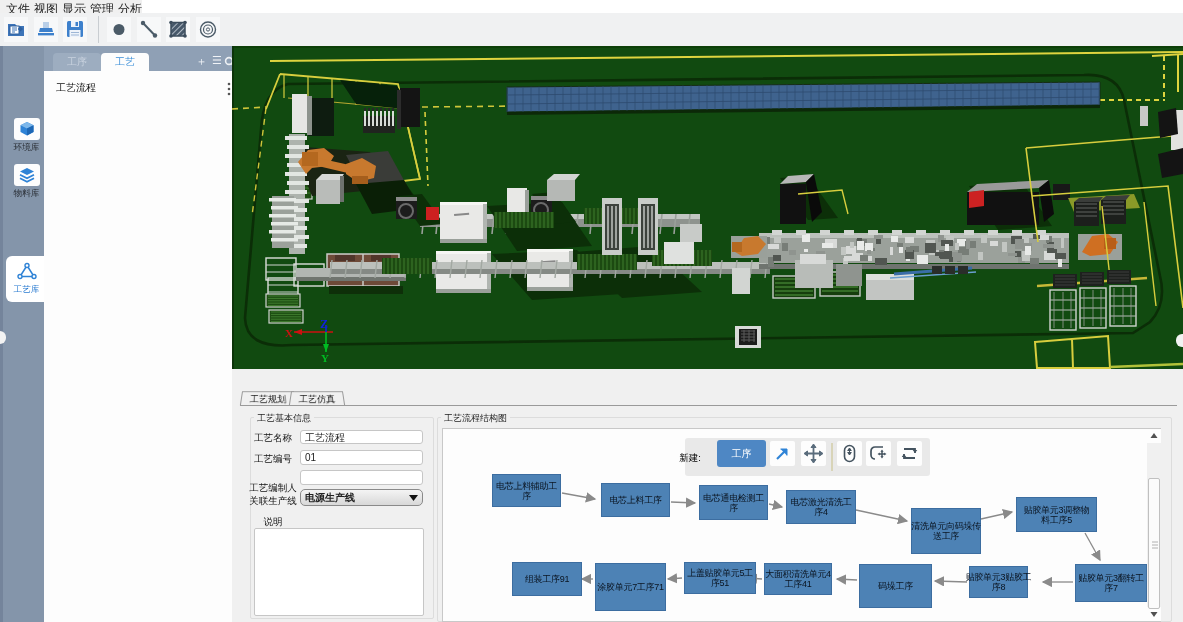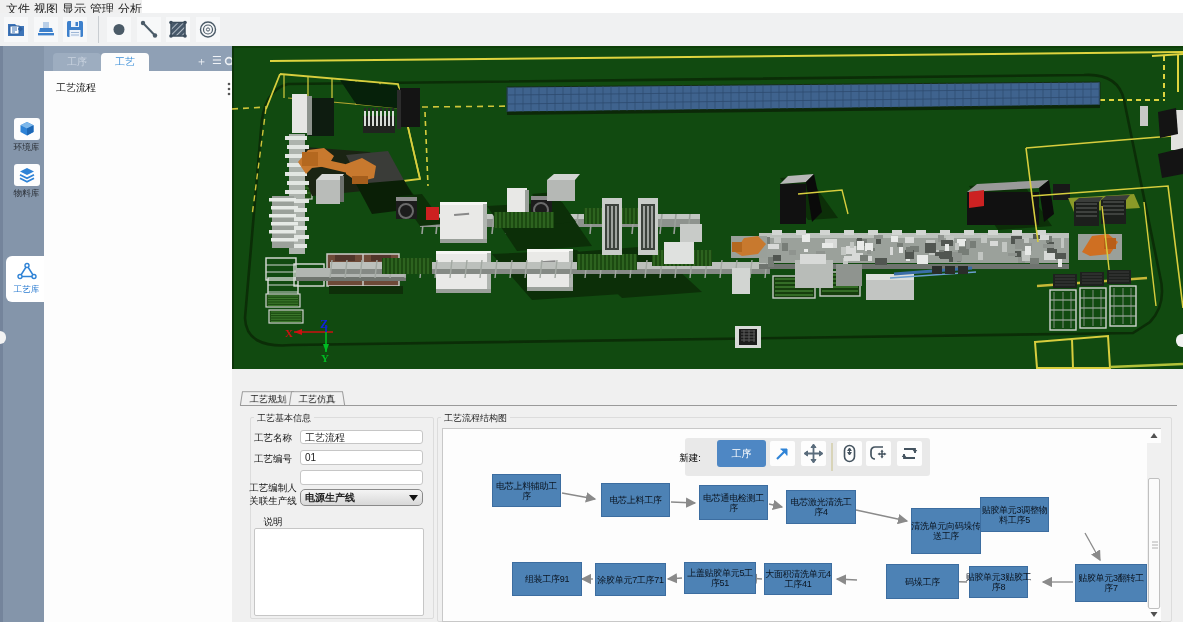--- a/index.html
+++ b/index.html
@@ -873,27 +873,27 @@
       <path d="M 239 149 L 225 150" marker-end="url(#ah)"></path>
       <path d="M 150 150 L 139 150" marker-end="url(#ah)"></path>
     </g>
   </svg>
 
   <div class="fbox" style="left:260px; top:105px; width:69px; height:33px;">电芯上料辅助工<br>序</div>
   <div class="fbox" style="left:369px; top:114px; width:69px; height:34px;text-align:right;">电芯上料工序</div>
   <div class="fbox" style="left:467px; top:116px; width:69px; height:35px;">电芯通电检测工<br>序</div>
   <div class="fbox" style="left:554px; top:121px; width:70px; height:34px;">电芯激光清洗工<br>序4</div>
   <div class="fbox" style="left:679px; top:139px; width:70px; height:46px;">清洗单元向码垛传<br>送工序</div>
-  <div class="fbox" style="left:748px; top:128px; width:69px; height:35px;">贴胶单元3调整物<br>料工序5</div>
+  <div class="fbox" style="left:784px; top:128px; width:81px; height:35px;">贴胶单元3调整物<br>料工序5</div>
   <div class="fbox" style="left:843px; top:195px; width:72px; height:38px;">贴胶单元3翻转工<br>序7</div>
   <div class="fbox" style="left:737px; top:197px; width:59px; height:32px;">贴胶单元3贴胶工<br>序8</div>
-  <div class="fbox" style="left:654px; top:195px; width:73px; height:35px;text-align:right;">码垛工序</div>
+  <div class="fbox" style="left:627px; top:195px; width:73px; height:44px;text-align:right;">码垛工序</div>
   <div class="fbox" style="left:532px; top:194px; width:68px; height:32px;">大面积清洗单元4<br>工序41</div>
   <div class="fbox" style="left:452px; top:193px; width:72px; height:32px;">上盖贴胶单元5工<br>序51</div>
-  <div class="fbox" style="left:363px; top:194px; width:71px; height:33px;">涂胶单元7工序71</div>
+  <div class="fbox" style="left:363px; top:194px; width:71px; height:48px;">涂胶单元7工序71</div>
   <div class="fbox" style="left:280px; top:193px; width:70px; height:34px;">组装工序91</div>
 
   <div class="abs" id="fscroll" style="left:915px; top:60px; width:14px; height:192px; background:#f0f0f0;">
     <div class="abs" style="left:0; top:0; width:14px; height:14px; background:#fdfdfd;">
       <svg width="14" height="14">
           <path d="M7 4 l3.5 5 h-7 Z" fill="#505050"></path>
         </svg></div>
     <div class="abs" style="left:0; bottom:0; width:14px; height:14px; background:#fdfdfd;">
       <svg width="14" height="14">
           <path d="M7 10 l3.5 -5 h-7 Z" fill="#505050"></path>

